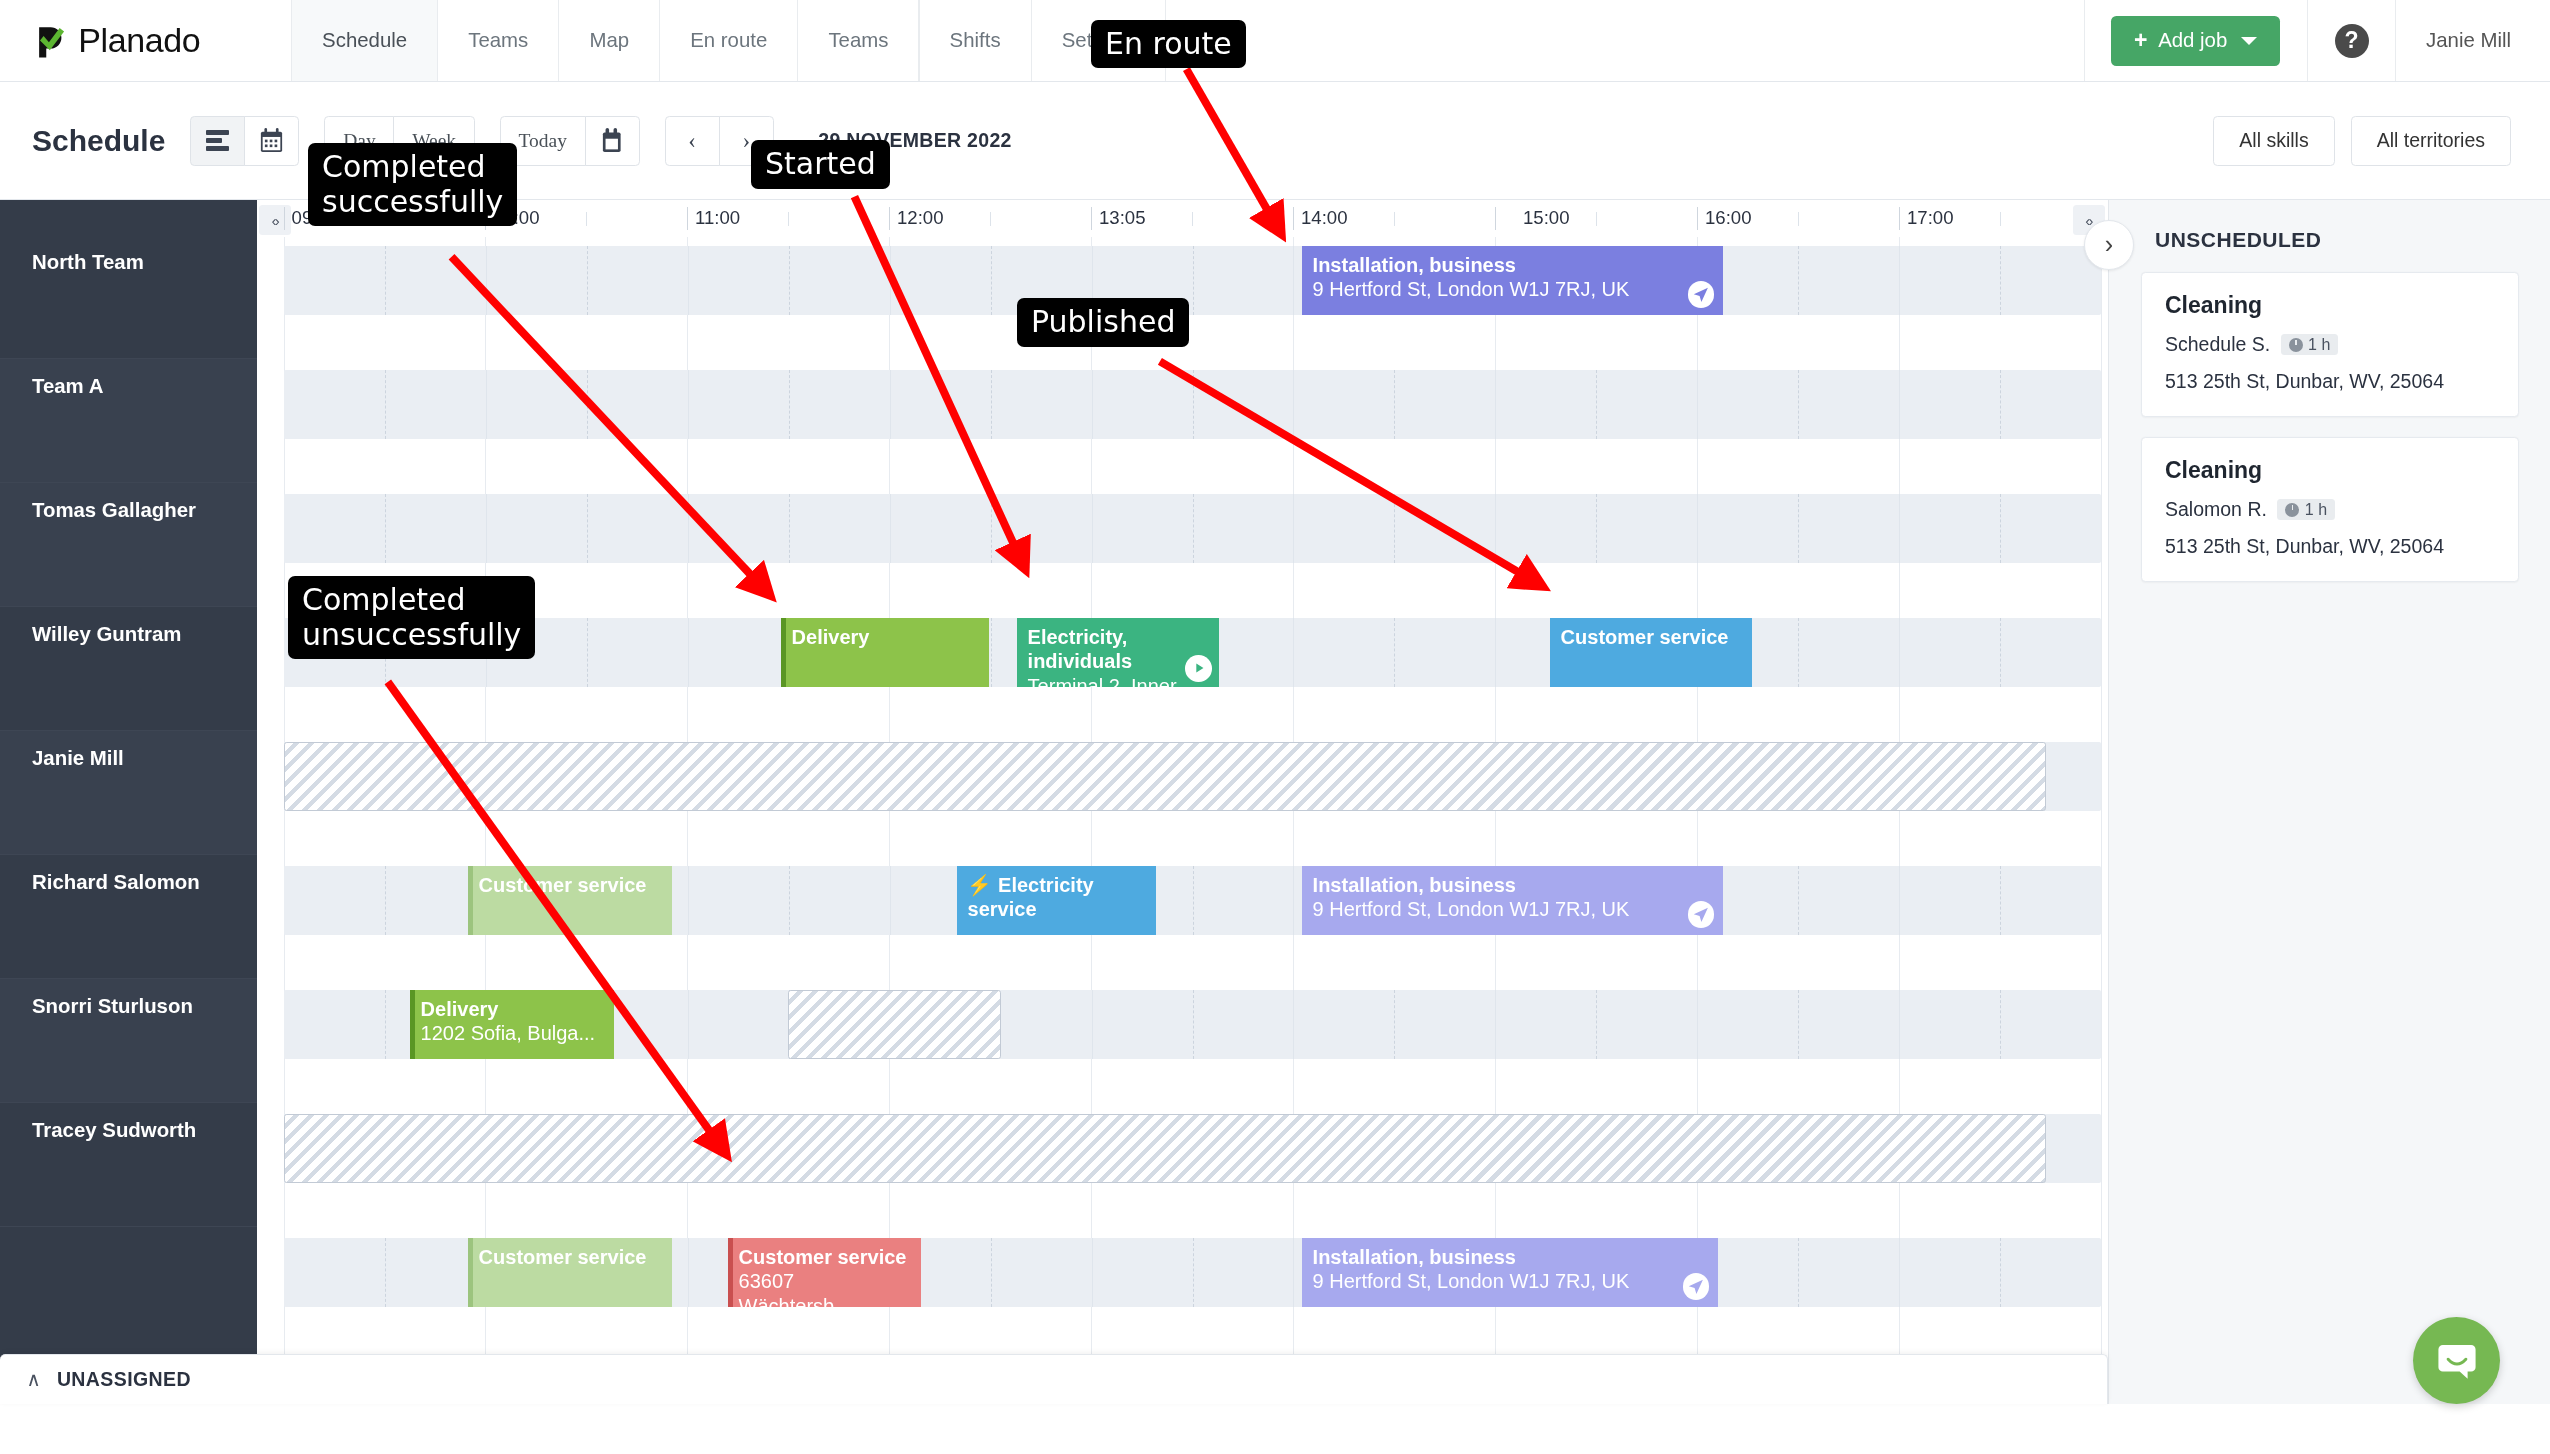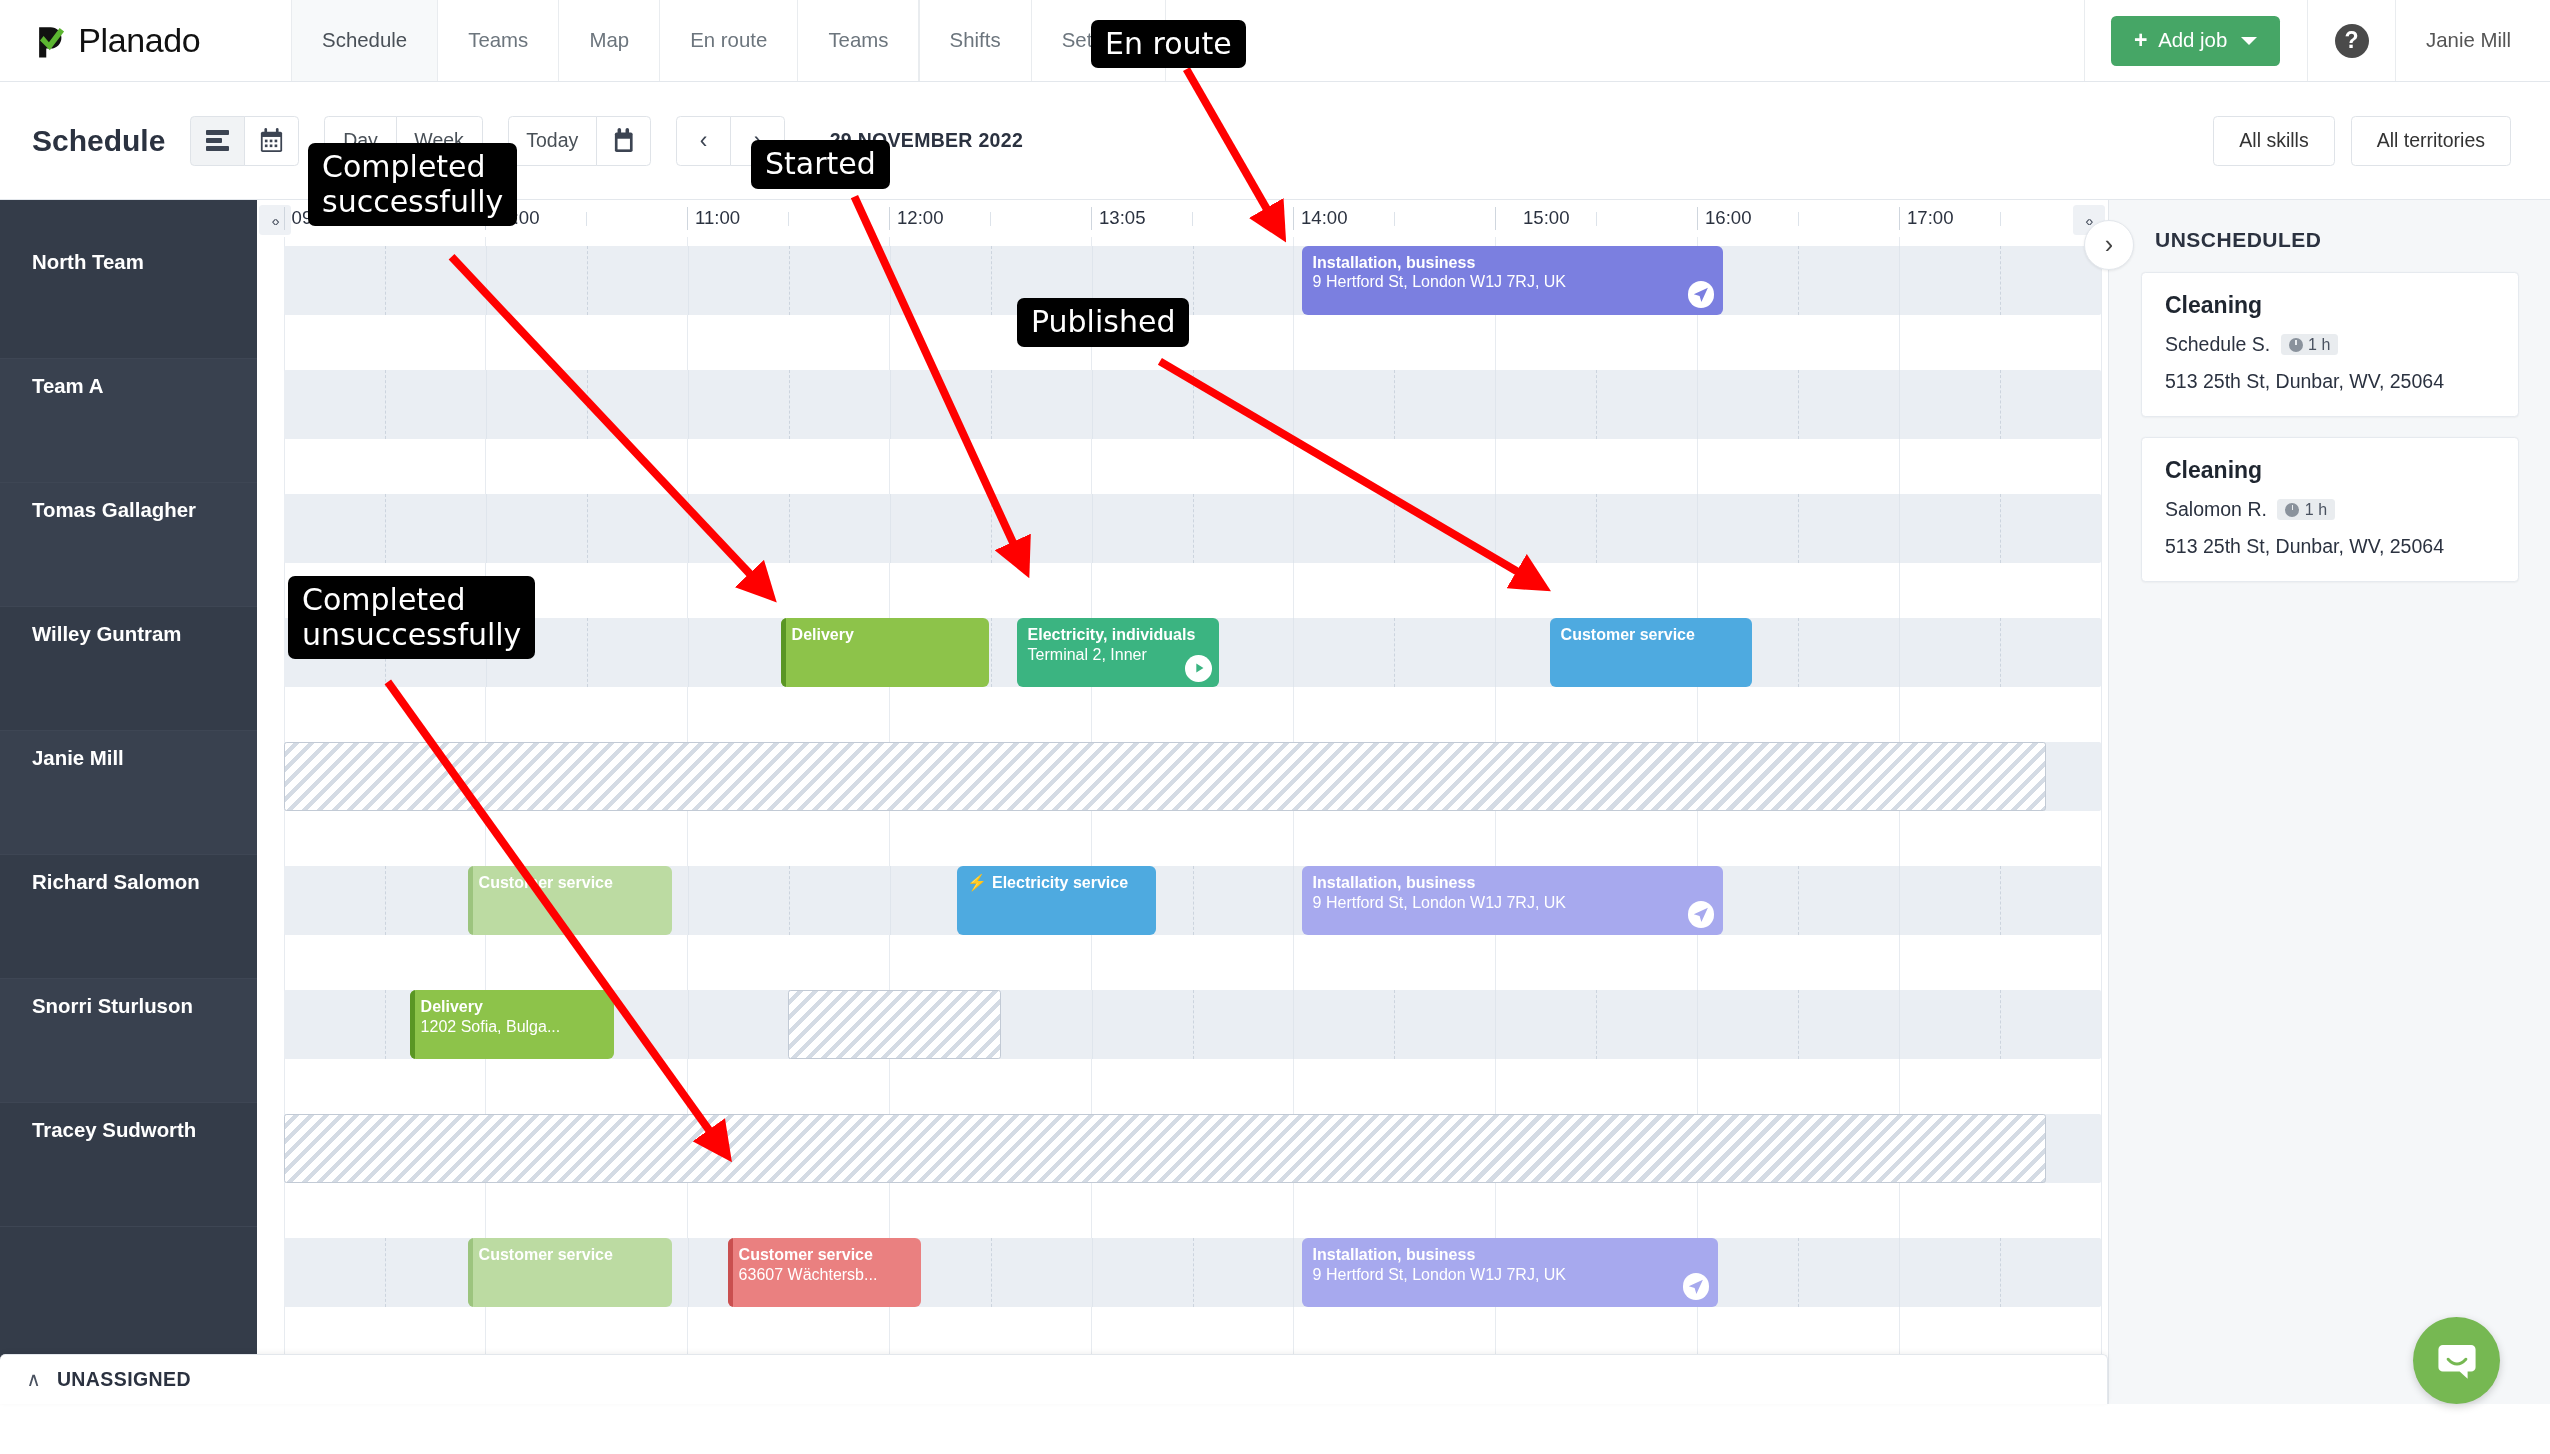--- a/index.html
+++ b/index.html
@@ -58,21 +58,21 @@
     position:absolute; top:82px; left:0; width:2550px; height:118px;
     background:#fff; display:flex; align-items:center; padding-left:32px;
     border-bottom: 0.9px solid #e3e7ec;
   }
   .page-title { font-size: 30px; font-weight:700; color:#2b3240; margin-right: 25px; }
   .btn-group { display:flex; margin-right: 25px; }
   .tbtn {
     background:#fff; border:0.9px solid #dfe3e8; height:50px; min-width:55px;
     display:flex; align-items:center; justify-content:center;
     font-size:19.5px; color:#495057; cursor:pointer; margin-left:-0.9px; padding: 0 17.7px;
-    font-family:Liberation Sans, sans-serif;
+    font-family:Liberation Serif, serif;
   }
   .tbtn:first-child { margin-left:0; border-radius:4.4px 0 0 4.4px; }
   .tbtn:last-child { border-radius:0 4.4px 4.4px 0; }
   .tbtn.sel { background:#f1f3f5; }
   .tbtn.icononly { padding: 0 14px; }
   .icon-rows { display:flex; flex-direction:column; gap:3.5px; }
   .icon-rows span { display:block; height:4.4px; background:#3c4452; border-radius:0.9px; }
   .icon-rows span:nth-child(1){ width:23px; }
   .icon-rows span:nth-child(2){ width:16px; }
   .icon-rows span:nth-child(3){ width:23px; }
@@ -131,22 +131,22 @@
   }
 
   .hatched {
     position:absolute; top:8.9px; height:69px; border:0.9px solid #c2cad5; border-radius:2.7px;
     background-color:#eef1f5;
     background-image: repeating-linear-gradient(135deg,
       #ffffff 0px, #ffffff 6.2px, #d4dbe4 6.2px, #d4dbe4 10.6px);
   }
 
   .job {
-    position:absolute; top:8.9px; height:69px; border-radius:6px;
-    color:#fff; padding:7px 10.6px; font-size:16px; line-height:1.22;
+    position:absolute; top:8.9px; height:69px; border-radius:0;
+    color:#fff; padding:7px 10.6px; font-size:20px; line-height:1.22;
     overflow:hidden; cursor:pointer;
   }
   .job .jt { font-weight:700; }
   .job .ja { font-weight:400; }
   .job .lbar { position:absolute; left:0; top:0; bottom:0; width:5.3px; }
   .job .badge {
     position:absolute; right:8.9px; bottom:7px; width:26.6px; height:26.6px; border-radius:50%;
     background:#fff; display:flex; align-items:center; justify-content:center;
   }
 

